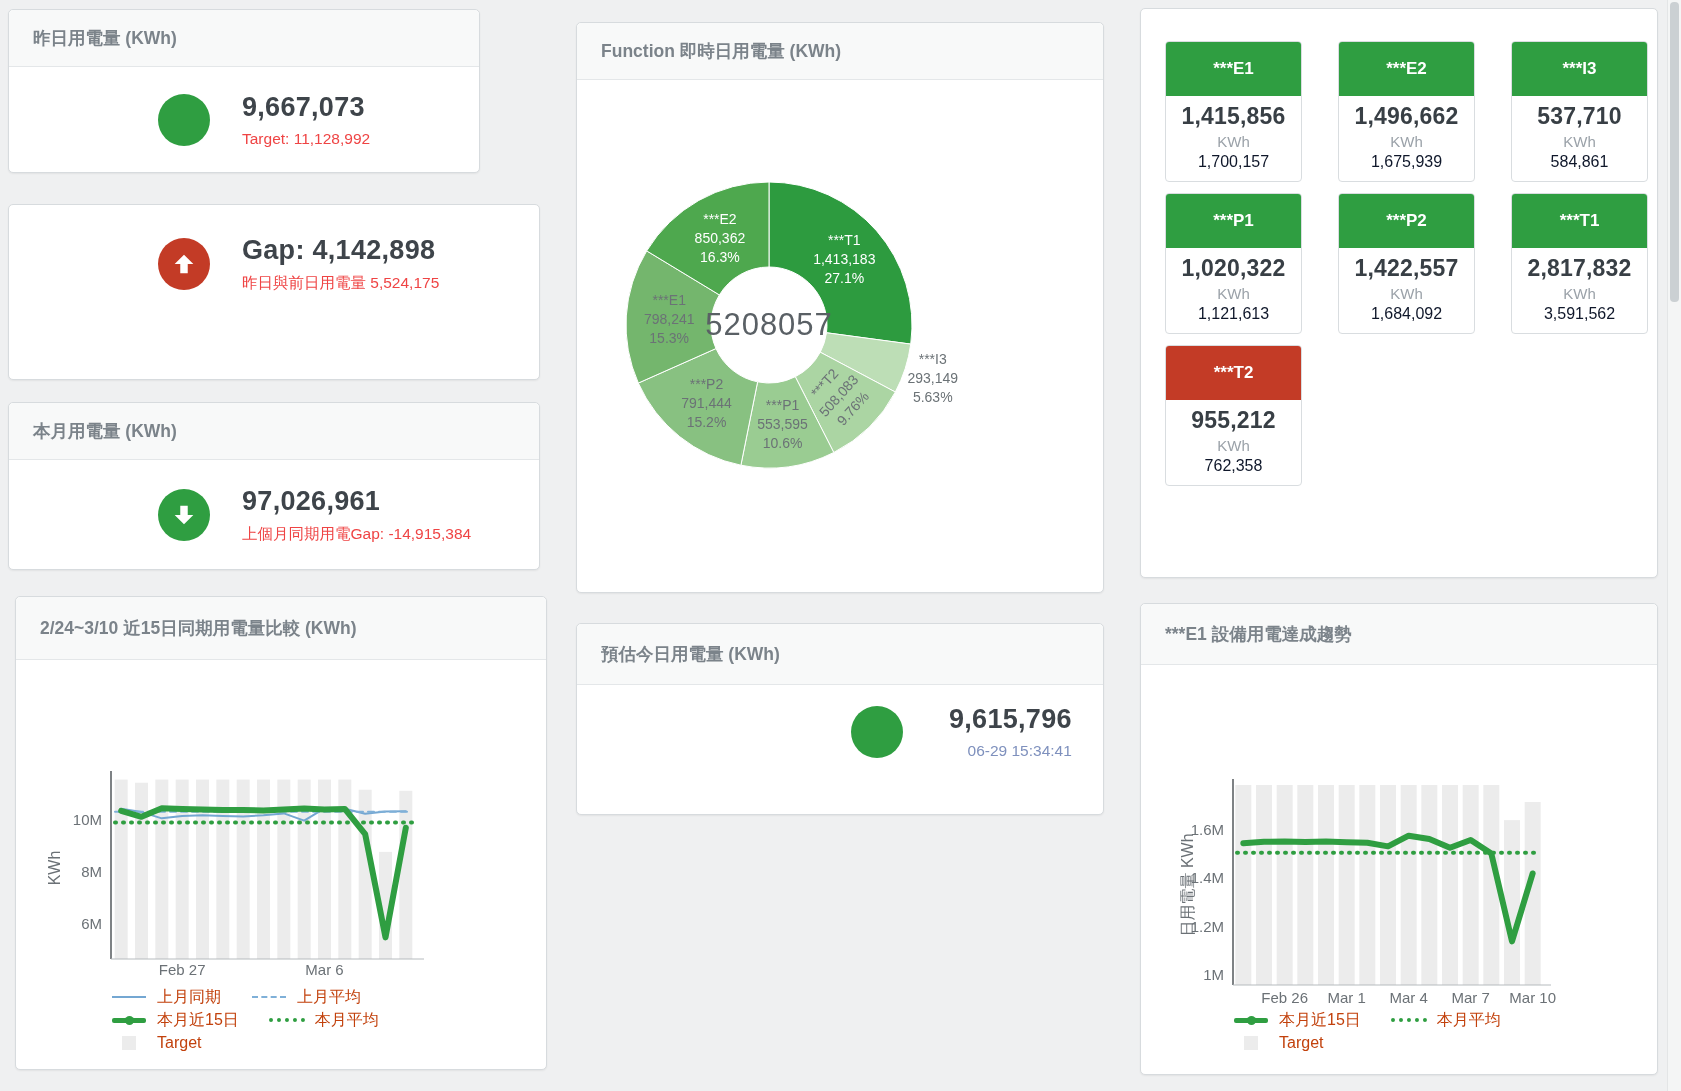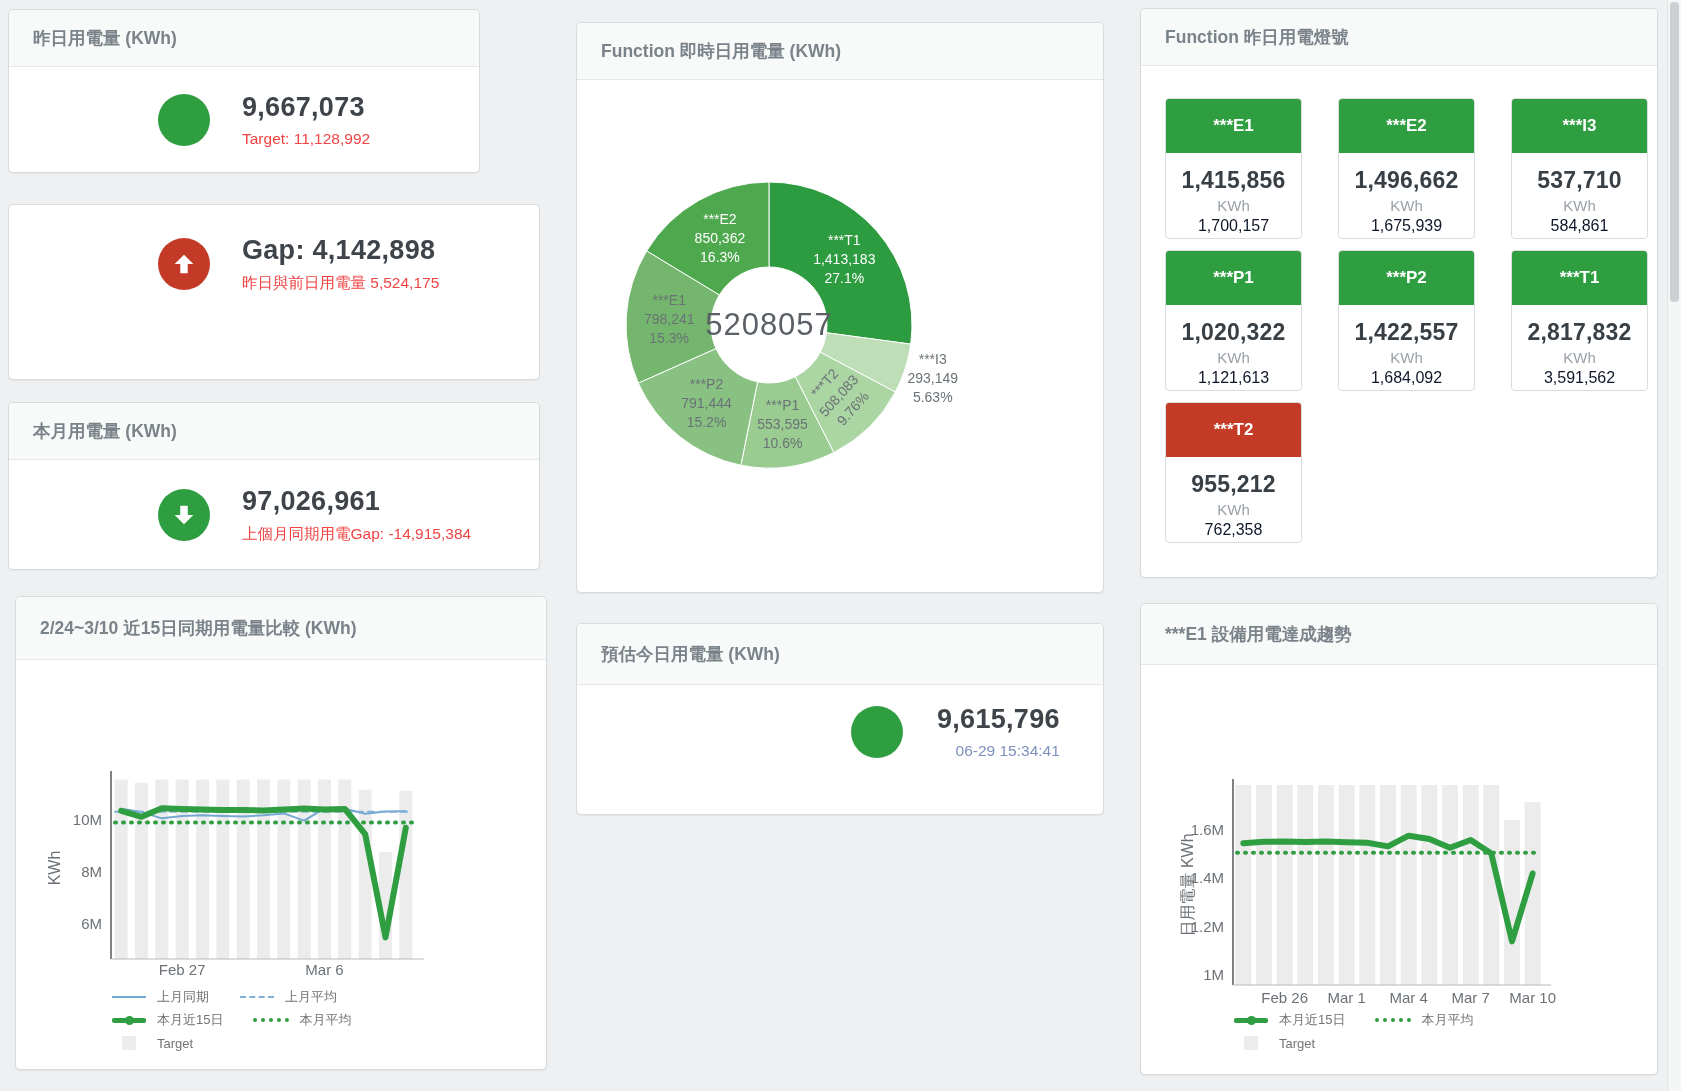--- a/index.html
+++ b/index.html
@@ -30,28 +30,28 @@
   
   .donut-center{
     position:absolute;transform:translate(-50%,-50%);font-size:31px;color:#5a6065;letter-spacing:1px;
   }
   .donut-labels{position:absolute;left:0;top:0;right:0;bottom:0;pointer-events:none}
   .plabel{position:absolute;transform:translate(-50%,-50%);text-align:center;font-size:14px;line-height:19px;white-space:nowrap}
   
   .lights-grid{display:grid;grid-template-columns:repeat(3,137px);gap:11px 36px;margin:32px 0 0 24px}
   .tile{border:1px solid #d9dde0;border-radius:4px;background:#fff;overflow:hidden;height:141px;box-sizing:border-box}
   .tile-head{height:54px;line-height:54px;text-align:center;color:#fff;font-size:17px;font-weight:700}
-  .tile-body{text-align:center;padding-top:14px}
+  .tile-body{text-align:center;padding-top:7px}
   .tile-value{font-size:23px;font-weight:700;color:#383f45;letter-spacing:.2px}
   .tile-unit{font-size:15px;color:#9ba2a9;margin-top:3px}
   .tile-target{font-size:16px;color:#0f172a;margin-top:3px}
   
   svg text.tick{font-size:15px;fill:#6b7176;font-family:"Liberation Sans","DejaVu Sans",sans-serif}
   svg text.ylab{font-size:16px;fill:#6b7176;font-family:"Liberation Sans","DejaVu Sans",sans-serif}
-  .legend{position:absolute;font-size:13px;color:#737373}
+  .legend{position:absolute;font-size:16px;color:#c2410c}
   .legend-row{display:flex;align-items:center;height:22px;margin-bottom:1px}
   .legend-item{display:flex;align-items:center;margin-right:30px;cursor:pointer}
   .swbox{width:36px;display:flex;align-items:center;justify-content:center;margin-right:10px;position:relative}
   .sw{display:inline-block}
   .sw.line-blue{width:34px;height:0;border-top:2px solid #74a7d2}
   .sw.dash-blue{width:34px;height:0;border-top:2px dashed #7fb0d8}
   .sw.thick-green{width:34px;height:5px;background:#2f9e41;border-radius:2px;position:relative}
   .sw.thick-green .dot{position:absolute;left:50%;top:50%;width:9px;height:9px;margin:-4.5px 0 0 -4.5px;border-radius:50%;background:#2f9e41}
   .sw.dot-green{width:36px;height:0;border-top:4px dotted #2f9e41}
   .sw.square-gray{width:14px;height:14px;background:#ececec}
@@ -229,29 +229,28 @@
           </div>
         </div>
       <div class="donut-center" style="left:192px;top:245px">5208057</div>
     </div>
   </div>
 
   <div class="card" style="left:576px;top:623px;width:528px;height:192px">
     <div class="card-header" style="height:60px;line-height:60px">預估今日用電量 (KWh)</div>
     <div class="kpi-body" style="height:94px;padding-left:274px">
       <span class="kpi-icon" style="background: rgb(47, 158, 65);"></span>
-      <div class="kpi-text align-right" style="margin-left:34px">
+      <div class="kpi-text align-right" style="margin-left:46px">
         <div class="kpi-value">9,615,796</div>
         <div class="kpi-sub blue">06-29 15:34:41</div>
       </div>
     </div>
   </div>
 
   <div class="card" style="left:1140px;top:8px;width:518px;height:570px">
-    <div class="card-header">Function 昨日用電燈號</div>
     <div class="card-body">
       <div class="lights-grid" id="lights-grid">
           <div class="tile">
             <div class="tile-head" style="background: rgb(47, 158, 65);">***E1</div>
             <div class="tile-body">
               <div class="tile-value">1,415,856</div>
               <div class="tile-unit">KWh</div>
               <div class="tile-target">1,700,157</div>
             </div>
           </div>

